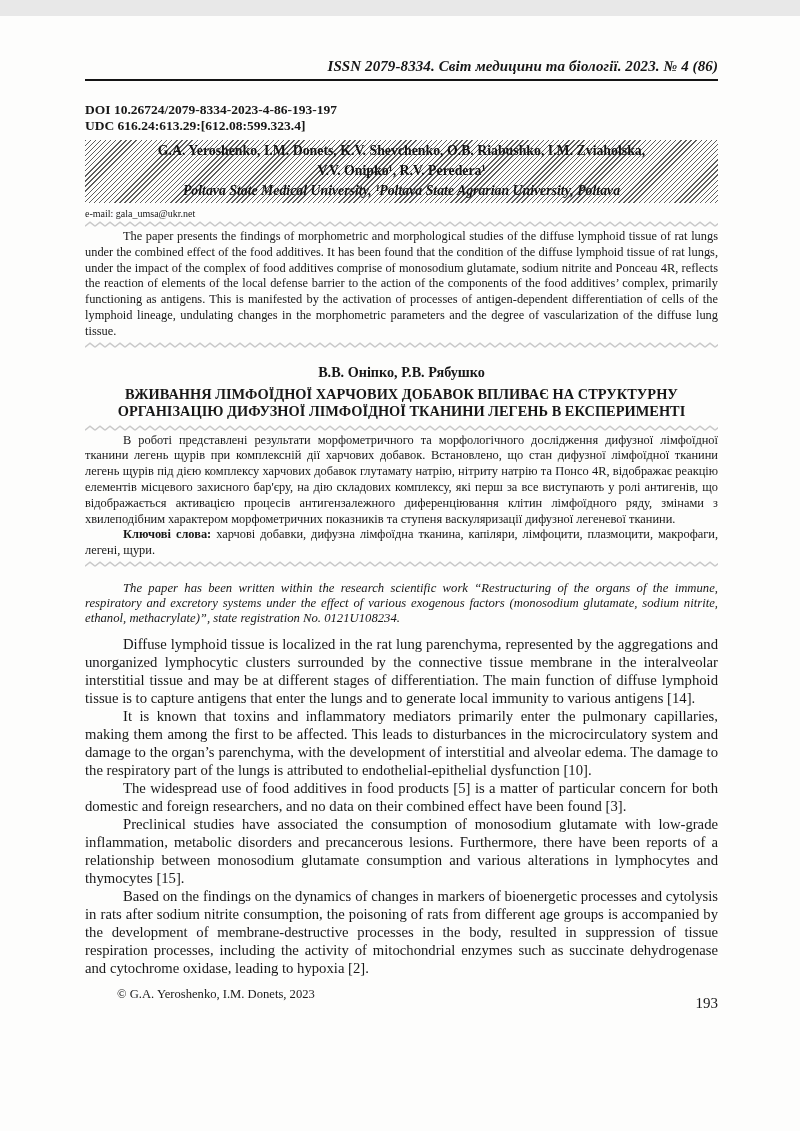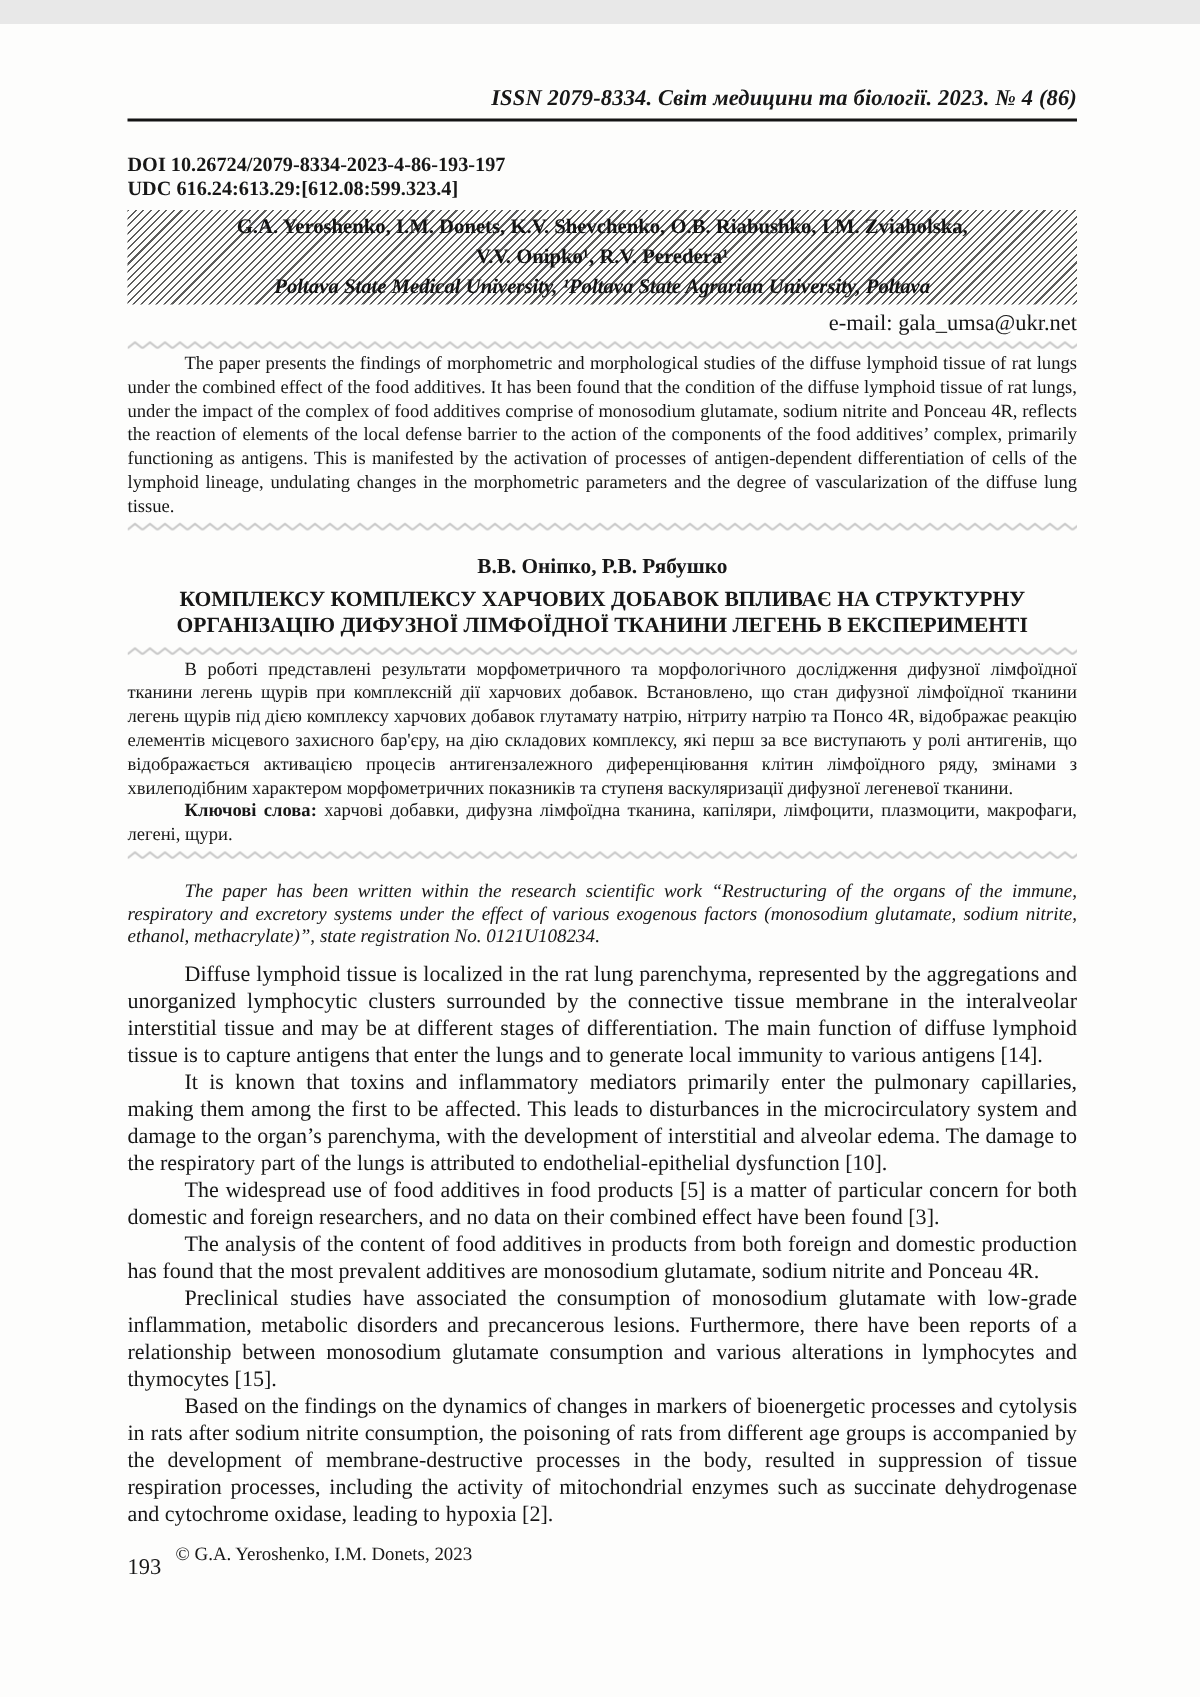--- a/index.html
+++ b/index.html
@@ -49,21 +49,21 @@
   }
   .authors-hatch .affil { font-style: italic; }
   
   .title-en {
     margin-top: 9px;
     text-align: center;
     font-weight: bold;
     font-size: 15.2px;
     line-height: 18.5px;
   }
-  .email-line { margin-top: 5px; text-align: right; font-size: 15px; }
+  .email-line { margin-top: 5px; text-align: left; font-size: 10px; }
   
   .zigzag { display: block; width: 100%; height: 7px; margin: 2px 0 1px 0; }
   
   .abstract p {
     margin: 0;
     font-size: 12.4px;
     line-height: 15.8px;
     text-align: justify;
     text-indent: 38px;
   }
@@ -99,21 +99,21 @@
     font-size: 14.7px;
     line-height: 18px;
     text-align: justify;
     text-indent: 38px;
   }
   
   .footer { position: relative; margin-top: 10px; height: 34px; }
   .copyright { position: absolute; left: 32px; top: 0; font-size: 12.6px; text-align: center; }
   .page-number {
     position: absolute; left: 0; right: 0; top: 8px;
-    text-align: left; font-size: 15px;
+    text-align: right; font-size: 15px;
   }
 </style>
 </head>
 <body>
 
 <svg width="0" height="0" style="position:absolute" aria-hidden="true">
   <defs>
     <pattern id="zz" width="10" height="7" patternUnits="userSpaceOnUse">
       <path d="M0 5.2 L5 1.2 L10 5.2" fill="none" stroke="#c9c9c9" stroke-width="1.5"></path>
     </pattern>
@@ -148,21 +148,21 @@
 
   <svg class="zigzag">
       <rect width="100%" height="7" fill="url(#zz)"></rect>
     </svg>
 
   <div class="authors-ua">
     <div>В.В. Оніпко, Р.В. Рябушко</div>
   </div>
 
   <div class="title-ua">
-    <div>КОМПЛЕКСУ КОМПЛЕКСУ ХАРЧОВИХ ДОБАВОК ВПЛИВАЄ НА СТРУКТУРНУ</div>
+    <div>ВЖИВАННЯ ЛІМФОЇДНОЇ ХАРЧОВИХ ДОБАВОК ВПЛИВАЄ НА СТРУКТУРНУ</div>
     <div>ОРГАНІЗАЦІЮ ДИФУЗНОЇ ЛІМФОЇДНОЇ ТКАНИНИ ЛЕГЕНЬ В ЕКСПЕРИМЕНТІ</div>
   </div>
 
   <svg class="zigzag" style="margin-top:5px">
       <rect width="100%" height="7" fill="url(#zz)"></rect>
     </svg>
 
   <div class="abstract">
     <p>В роботі представлені результати морфометричного та морфологічного дослідження дифузної лімфоїдної тканини легень щурів при комплексній дії харчових добавок. Встановлено, що стан дифузної лімфоїдної тканини легень щурів під дією комплексу харчових добавок глутамату натрію, нітриту натрію та Понсо 4R, відображає реакцію елементів місцевого захисного бар'єру, на дію складових комплексу, які перш за все виступають у ролі антигенів, що відображається активацією процесів антигензалежного диференціювання клітин лімфоїдного ряду, змінами з хвилеподібним характером морфометричних показників та ступеня васкуляризації дифузної легеневої тканини.</p>
     <p><span class="kw-label">Ключові слова:</span><span> харчові добавки, дифузна лімфоїдна тканина, капіляри, лімфоцити, плазмоцити, макрофаги, легені, щури.</span></p>
@@ -171,21 +171,20 @@
   <svg class="zigzag">
       <rect width="100%" height="7" fill="url(#zz)"></rect>
     </svg>
 
   <p class="research-note">The paper has been written within the research scientific work “Restructuring of the organs of the immune, respiratory and excretory systems under the effect of various exogenous factors (monosodium glutamate, sodium nitrite, ethanol, methacrylate)”, state registration No. 0121U108234.</p>
 
   <div class="body-text">
     <p>Diffuse lymphoid tissue is localized in the rat lung parenchyma, represented by the aggregations and unorganized lymphocytic clusters surrounded by the connective tissue membrane in the interalveolar interstitial tissue and may be at different stages of differentiation. The main function of diffuse lymphoid tissue is to capture antigens that enter the lungs and to generate local immunity to various antigens [14].</p>
     <p>It is known that toxins and inflammatory mediators primarily enter the pulmonary capillaries, making them among the first to be affected. This leads to disturbances in the microcirculatory system and damage to the organ’s parenchyma, with the development of interstitial and alveolar edema. The damage to the respiratory part of the lungs is attributed to endothelial-epithelial dysfunction [10].</p>
     <p>The widespread use of food additives in food products [5] is a matter of particular concern for both domestic and foreign researchers, and no data on their combined effect have been found [3].</p>
-    <p>The analysis of the content of food additives in products from both foreign and domestic production has found that the most prevalent additives are monosodium glutamate, sodium nitrite and Ponceau 4R.</p>
     <p>Preclinical studies have associated the consumption of monosodium glutamate with low-grade inflammation, metabolic disorders and precancerous lesions. Furthermore, there have been reports of a relationship between monosodium glutamate consumption and various alterations in lymphocytes and thymocytes [15].</p>
     <p>Based on the findings on the dynamics of changes in markers of bioenergetic processes and cytolysis in rats after sodium nitrite consumption, the poisoning of rats from different age groups is accompanied by the development of membrane-destructive processes in the body, resulted in suppression of tissue respiration processes, including the activity of mitochondrial enzymes such as succinate dehydrogenase and cytochrome oxidase, leading to hypoxia [2].</p>
   </div>
 
   <div class="footer">
     <span class="copyright">©  G.A. Yeroshenko, I.M. Donets, 2023</span>
     <span class="page-number">193</span>
   </div>
 
 </div>

